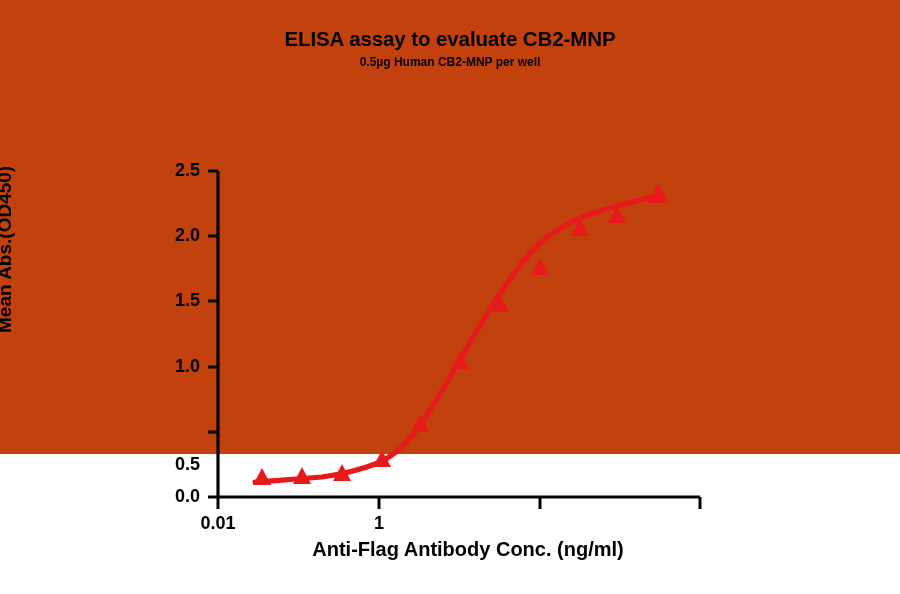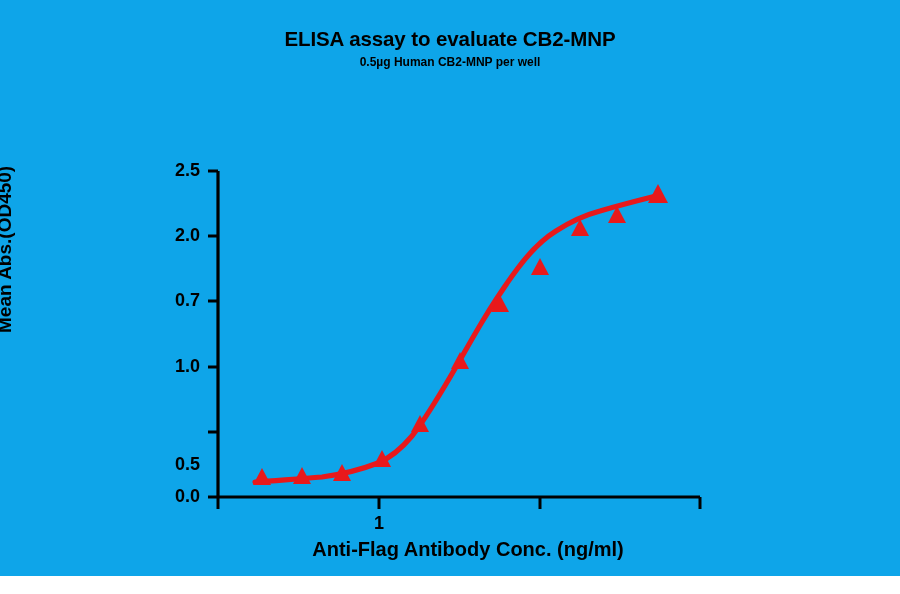--- a/index.html
+++ b/index.html
@@ -1,21 +1,21 @@
 <!DOCTYPE html>
 <html><head>
 <meta charset="utf-8">
 <style>
   html,body{margin:0;padding:0;}
   body{
     width:900px;height:594px;background:#ffffff;
     font-family:"Liberation Sans", sans-serif;
     overflow:hidden;
   }
-  #stage{position:relative;width:900px;height:576px;background:#0ea5e9;}
+  #stage{position:relative;width:900px;height:454px;background:#c2410c;}
 
   .title-block{
     position:absolute;left:0;top:26px;width:900px;text-align:center;
   }
   .title-main{
     font-size:20.5px;font-weight:bold;color:#000;letter-spacing:-0.1px;
     line-height:1.25;
   }
   .title-sub{
     font-size:12px;font-weight:bold;color:#000;line-height:1.35;margin-top:2px;
@@ -104,24 +104,25 @@
         <polygon points="500,295 509,312 491,312"></polygon>
         <polygon points="540,258 549,275 531,275"></polygon>
         <polygon points="580,219 589,236 571,236"></polygon>
         <polygon points="617,206 626,223 608,223"></polygon>
         <polygon points="658,184 668,203 648,203"></polygon>
       </g>
     </svg>
 
     <div class="ytick" style="left:130px;top:160px;">2.5</div>
     <div class="ytick" style="left:130px;top:225px;">2.0</div>
-    <div class="ytick" style="left:130px;top:290px;">0.7</div>
+    <div class="ytick" style="left:130px;top:290px;">1.5</div>
     <div class="ytick" style="left:130px;top:356px;">1.0</div>
     <div class="ytick" style="left:130px;top:421px;margin-top:33px;">0.5</div>
     <div class="ytick" style="left:130px;top:486px;">0.0</div>
 
+    <div class="xtick" style="left:158px;top:513px;">0.01</div>
     <div class="xtick" style="left:319px;top:513px;">1</div>
 
     <div class="axis-label-y">Mean Abs.(OD450)</div>
     <div class="axis-label-x">Anti-Flag Antibody Conc. (ng/ml)</div>
 
   </div>
 </div>
 
 </body></html>

